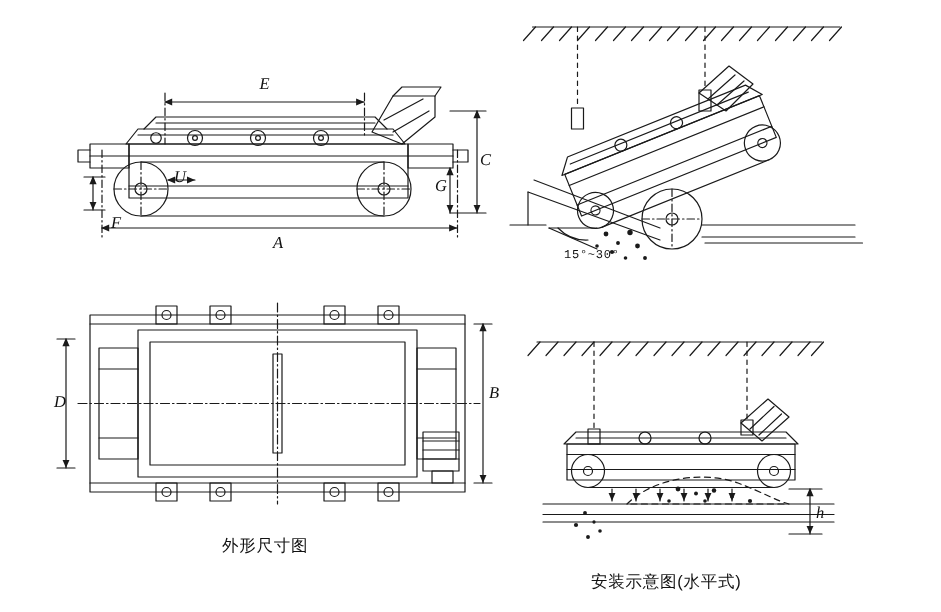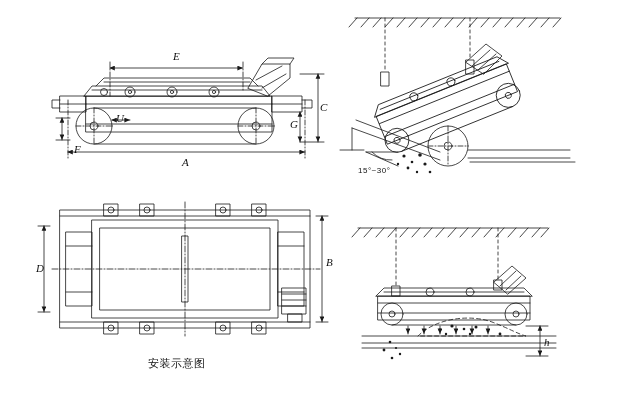--- a/index.html
+++ b/index.html
@@ -333,19 +333,20 @@
   <span class="cap dimlabel" style="left:173px;top:50px;">E</span>
   <span class="cap dimlabel" style="left:182px;top:156px;">A</span>
   <span class="cap dimlabel" style="left:320px;top:101px;">C</span>
   <span class="cap dimlabel" style="left:290px;top:118px;">G</span>
   <span class="cap dimlabel" style="left:74px;top:143px;">F</span>
   <span class="cap dimlabel" style="left:116px;top:112px;">U</span>
 
   <span class="cap dimlabel" style="left:36px;top:262px;">D</span>
   <span class="cap dimlabel" style="left:326px;top:256px;">B</span>
 
-  <span class="cap" style="left:358px;top:166px;font-size:8px;">15°~30°</span>
+  <span class="cap" style="left:376px;top:166px;font-size:8px;font-family:Liberation Mono, monospace;">15°~30°</span>
 
   <span class="cap dimlabel" style="left:544px;top:336px;">h</span>
 
-  <span class="cap" style="left:148px;top:356px;">安装示意图</span>
+  <span class="cap" style="left:148px;top:356px;">外形尺寸图</span>
+  <span class="cap" style="left:394px;top:380px;">安装示意图(水平式)</span>
 
 </div>
 
 </body></html>

